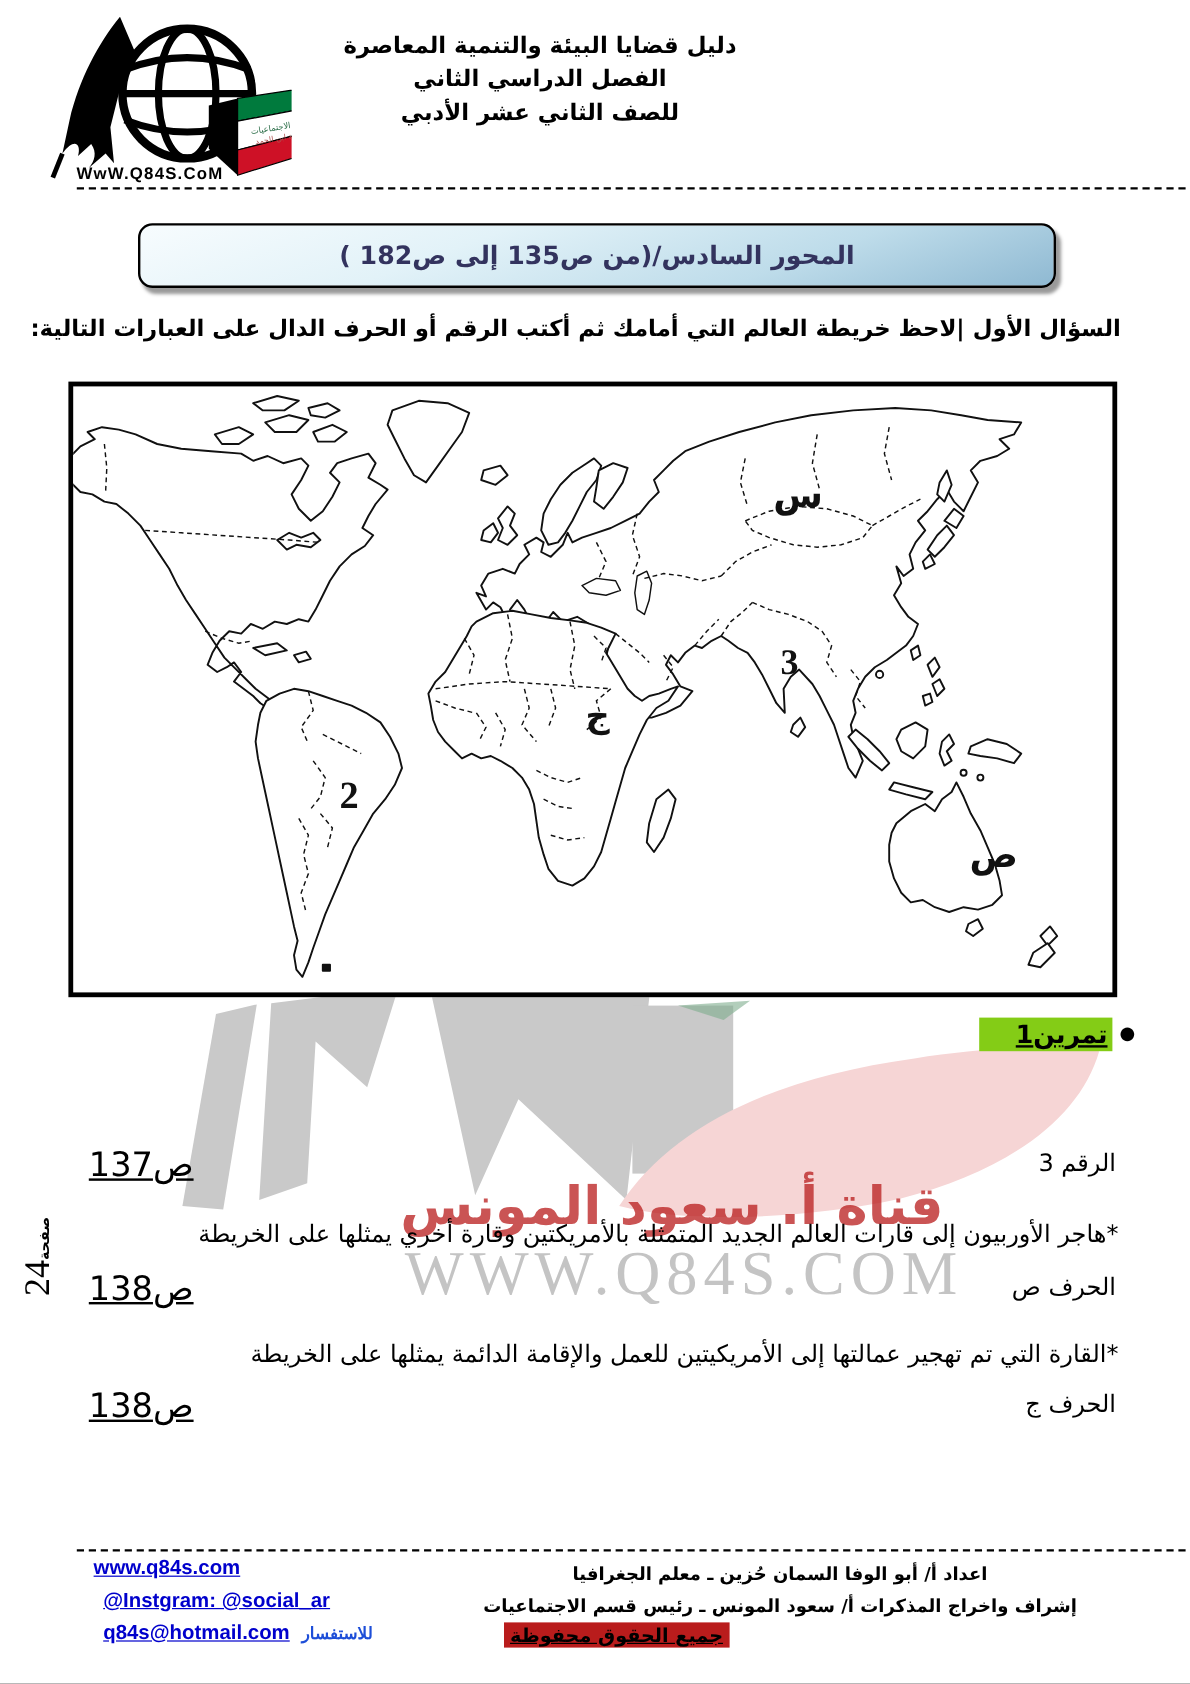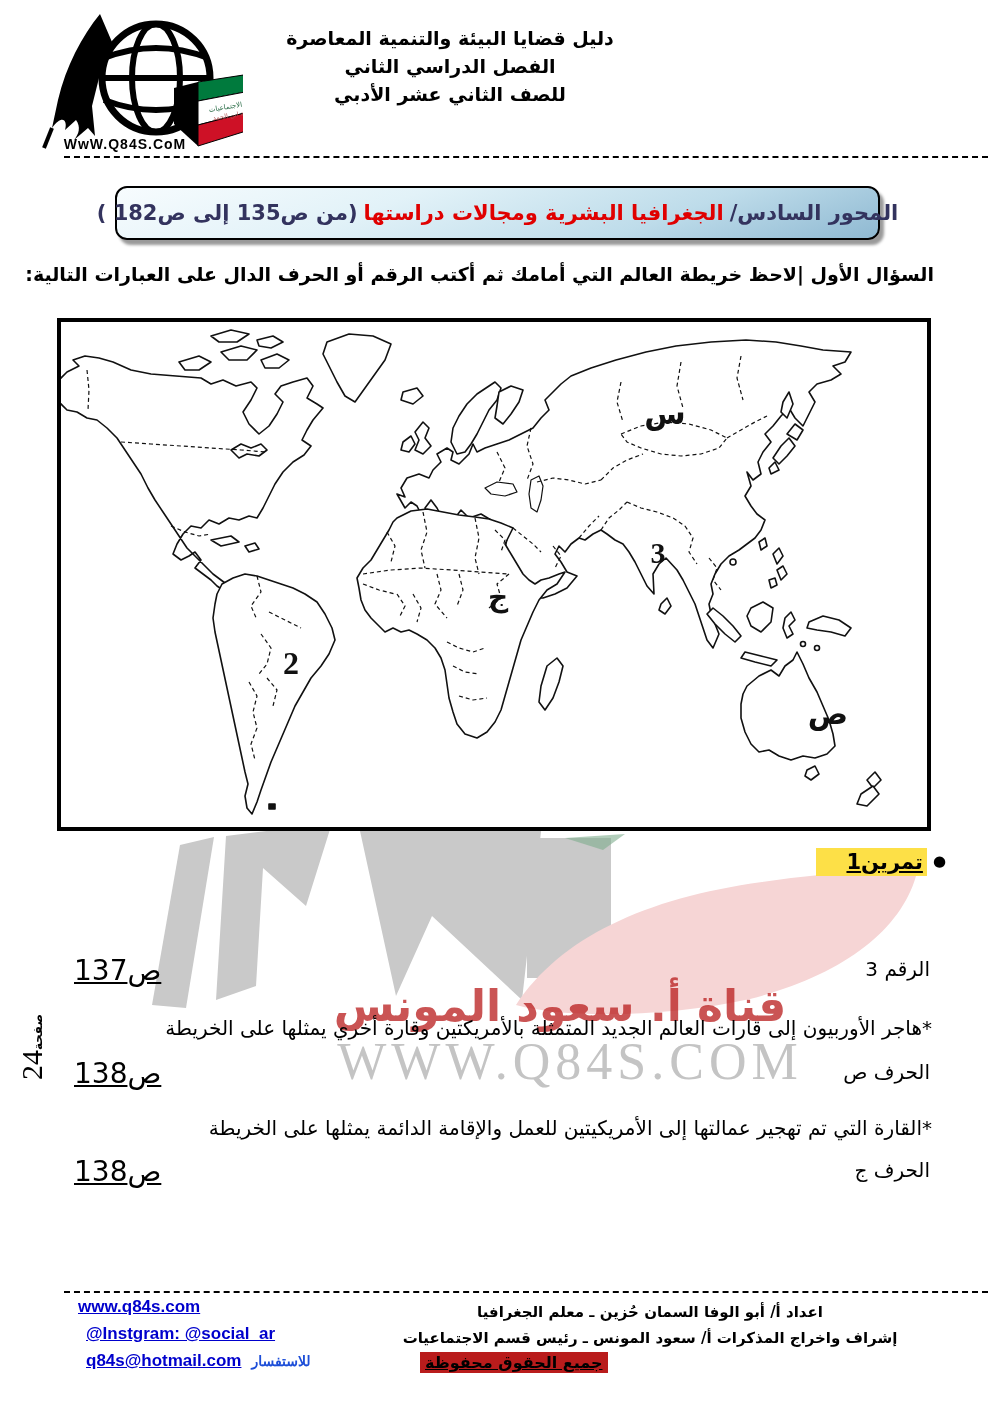--- a/index.html
+++ b/index.html
@@ -37,21 +37,21 @@
   
   .wm{position:absolute;pointer-events:none;}
   .wm-shapes{left:0;top:0;width:992px;height:1403px;z-index:0;}
   .wm-channel{left:230px;top:980px;width:660px;text-align:center;direction:rtl;
       font-size:44px;font-weight:bold;color:#b91c1c;opacity:.75;z-index:0;}
   .wm-site{left:230px;top:1032px;width:680px;text-align:center;
       font-family:"Liberation Serif",serif;font-size:52px;color:#c4c4c4;letter-spacing:5px;z-index:0;}
   
   .ex-head{position:absolute;right:46px;top:850px;direction:rtl;font-size:21px;font-weight:bold;z-index:2;}
   .ex-head .bullet{font-size:15px;padding-left:6px;vertical-align:3px;}
-  .ex-head .hl{background:#fde047;padding:2px 4px 2px 30px;text-decoration:underline;}
+  .ex-head .hl{background:#84cc16;padding:2px 4px 2px 30px;text-decoration:underline;}
   .stmt{position:absolute;right:60px;direction:rtl;text-align:right;font-size:20px;white-space:nowrap;z-index:2;}
   .stmt1{top:912px;} .stmt2{top:1016px;} .stmt3{top:1116px;}
   .ans{position:absolute;right:62px;direction:rtl;font-size:20px;z-index:2;}
   .ans1{top:957px;} .ans2{top:1060px;} .ans3{top:1158px;}
   .pref{position:absolute;left:74px;font-size:28px;font-weight:normal;text-decoration:underline;direction:rtl;z-index:2;}
   .pref1{top:954px;} .pref2{top:1057px;} .pref3{top:1155px;}
   
   .page-num{position:absolute;left:-28px;top:1030px;width:120px;text-align:center;direction:rtl;
       transform:rotate(-90deg);white-space:nowrap;z-index:2;}
   .page-num .w{font-size:12px;font-weight:bold;} 
@@ -113,21 +113,20 @@
   <div class="hdr-text">
     <div>دليل قضايا البيئة والتنمية المعاصرة</div>
     <div>الفصل الدراسي الثاني</div>
     <div>للصف الثاني عشر الأدبي</div>
   </div>
 
   <div class="sep sep1"></div>
 
   <div class="banner">
     <span class="navy">المحور السادس/</span>
-    <span class="red">الجغرافيا البشرية ومجالات دراستها</span>
     <span class="navy">(من ص135 إلى ص182 )</span>
   </div>
 
   <div class="question">السؤال الأول |لاحظ خريطة العالم التي أمامك ثم أكتب الرقم أو الحرف الدال على العبارات التالية:</div>
 
   <div class="map-box">
     <svg width="866" height="505" viewBox="0 0 866 505">
       <g fill="#ffffff" stroke="#111" stroke-width="1.6" stroke-linejoin="round">
 
         <path d="M-6,62 L6,50 18,44 12,38 24,34 38,36 52,40 70,48 90,52 115,54 140,56

